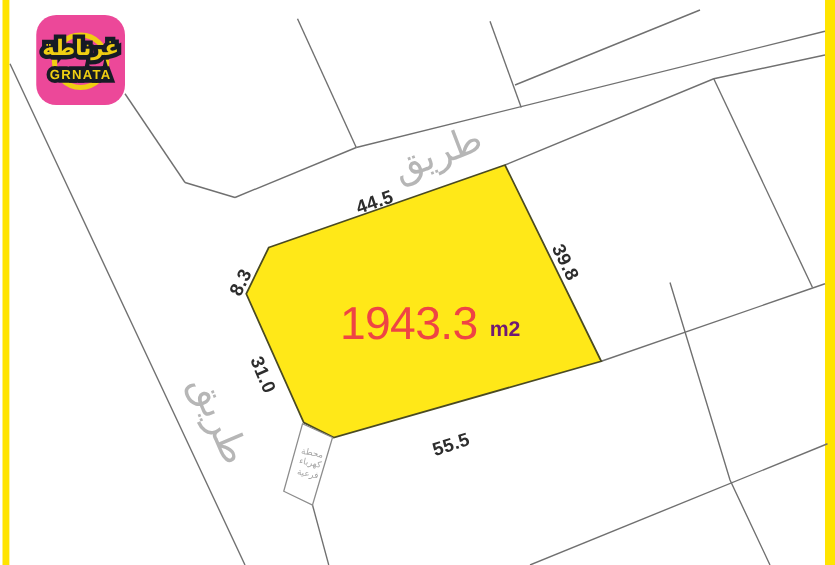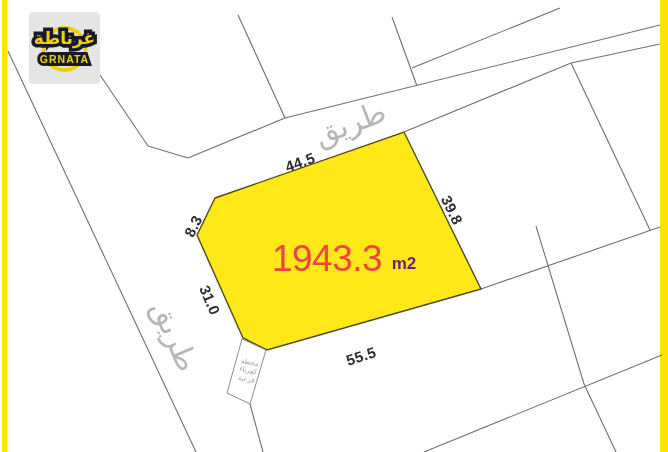--- a/index.html
+++ b/index.html
@@ -16,21 +16,21 @@
   .dim{font-size:15px;font-weight:600;color:#2d2d2d;letter-spacing:.3px;}
   .road{font-size:30px;color:#b6b6b6;font-family:"DejaVu Sans",sans-serif;font-weight:500;}
   .area-value{font-size:37px;font-weight:normal;color:#ef4444;letter-spacing:-.5px;}
   .area-unit{font-size:17px;font-weight:600;color:#701a75;}
   .substation{
     font-size:7px;line-height:1.2;color:#a6a6a6;text-align:center;
     font-family:"DejaVu Sans",sans-serif;
   }
   .logo{
     position:absolute;left:29px;top:12px;width:71px;height:72px;
-    background:#e5e5e5;border-radius:4px;overflow:hidden;
+    background:#ec4899;border-radius:16px;overflow:hidden;
   }
   .logo svg{display:block;}
   .logo text{font-weight:bold;}
 </style>
 </head>
 <body>
 
 <div class="stage">
 
   <svg class="map-svg" width="668" height="452" viewBox="0 0 668 452">

